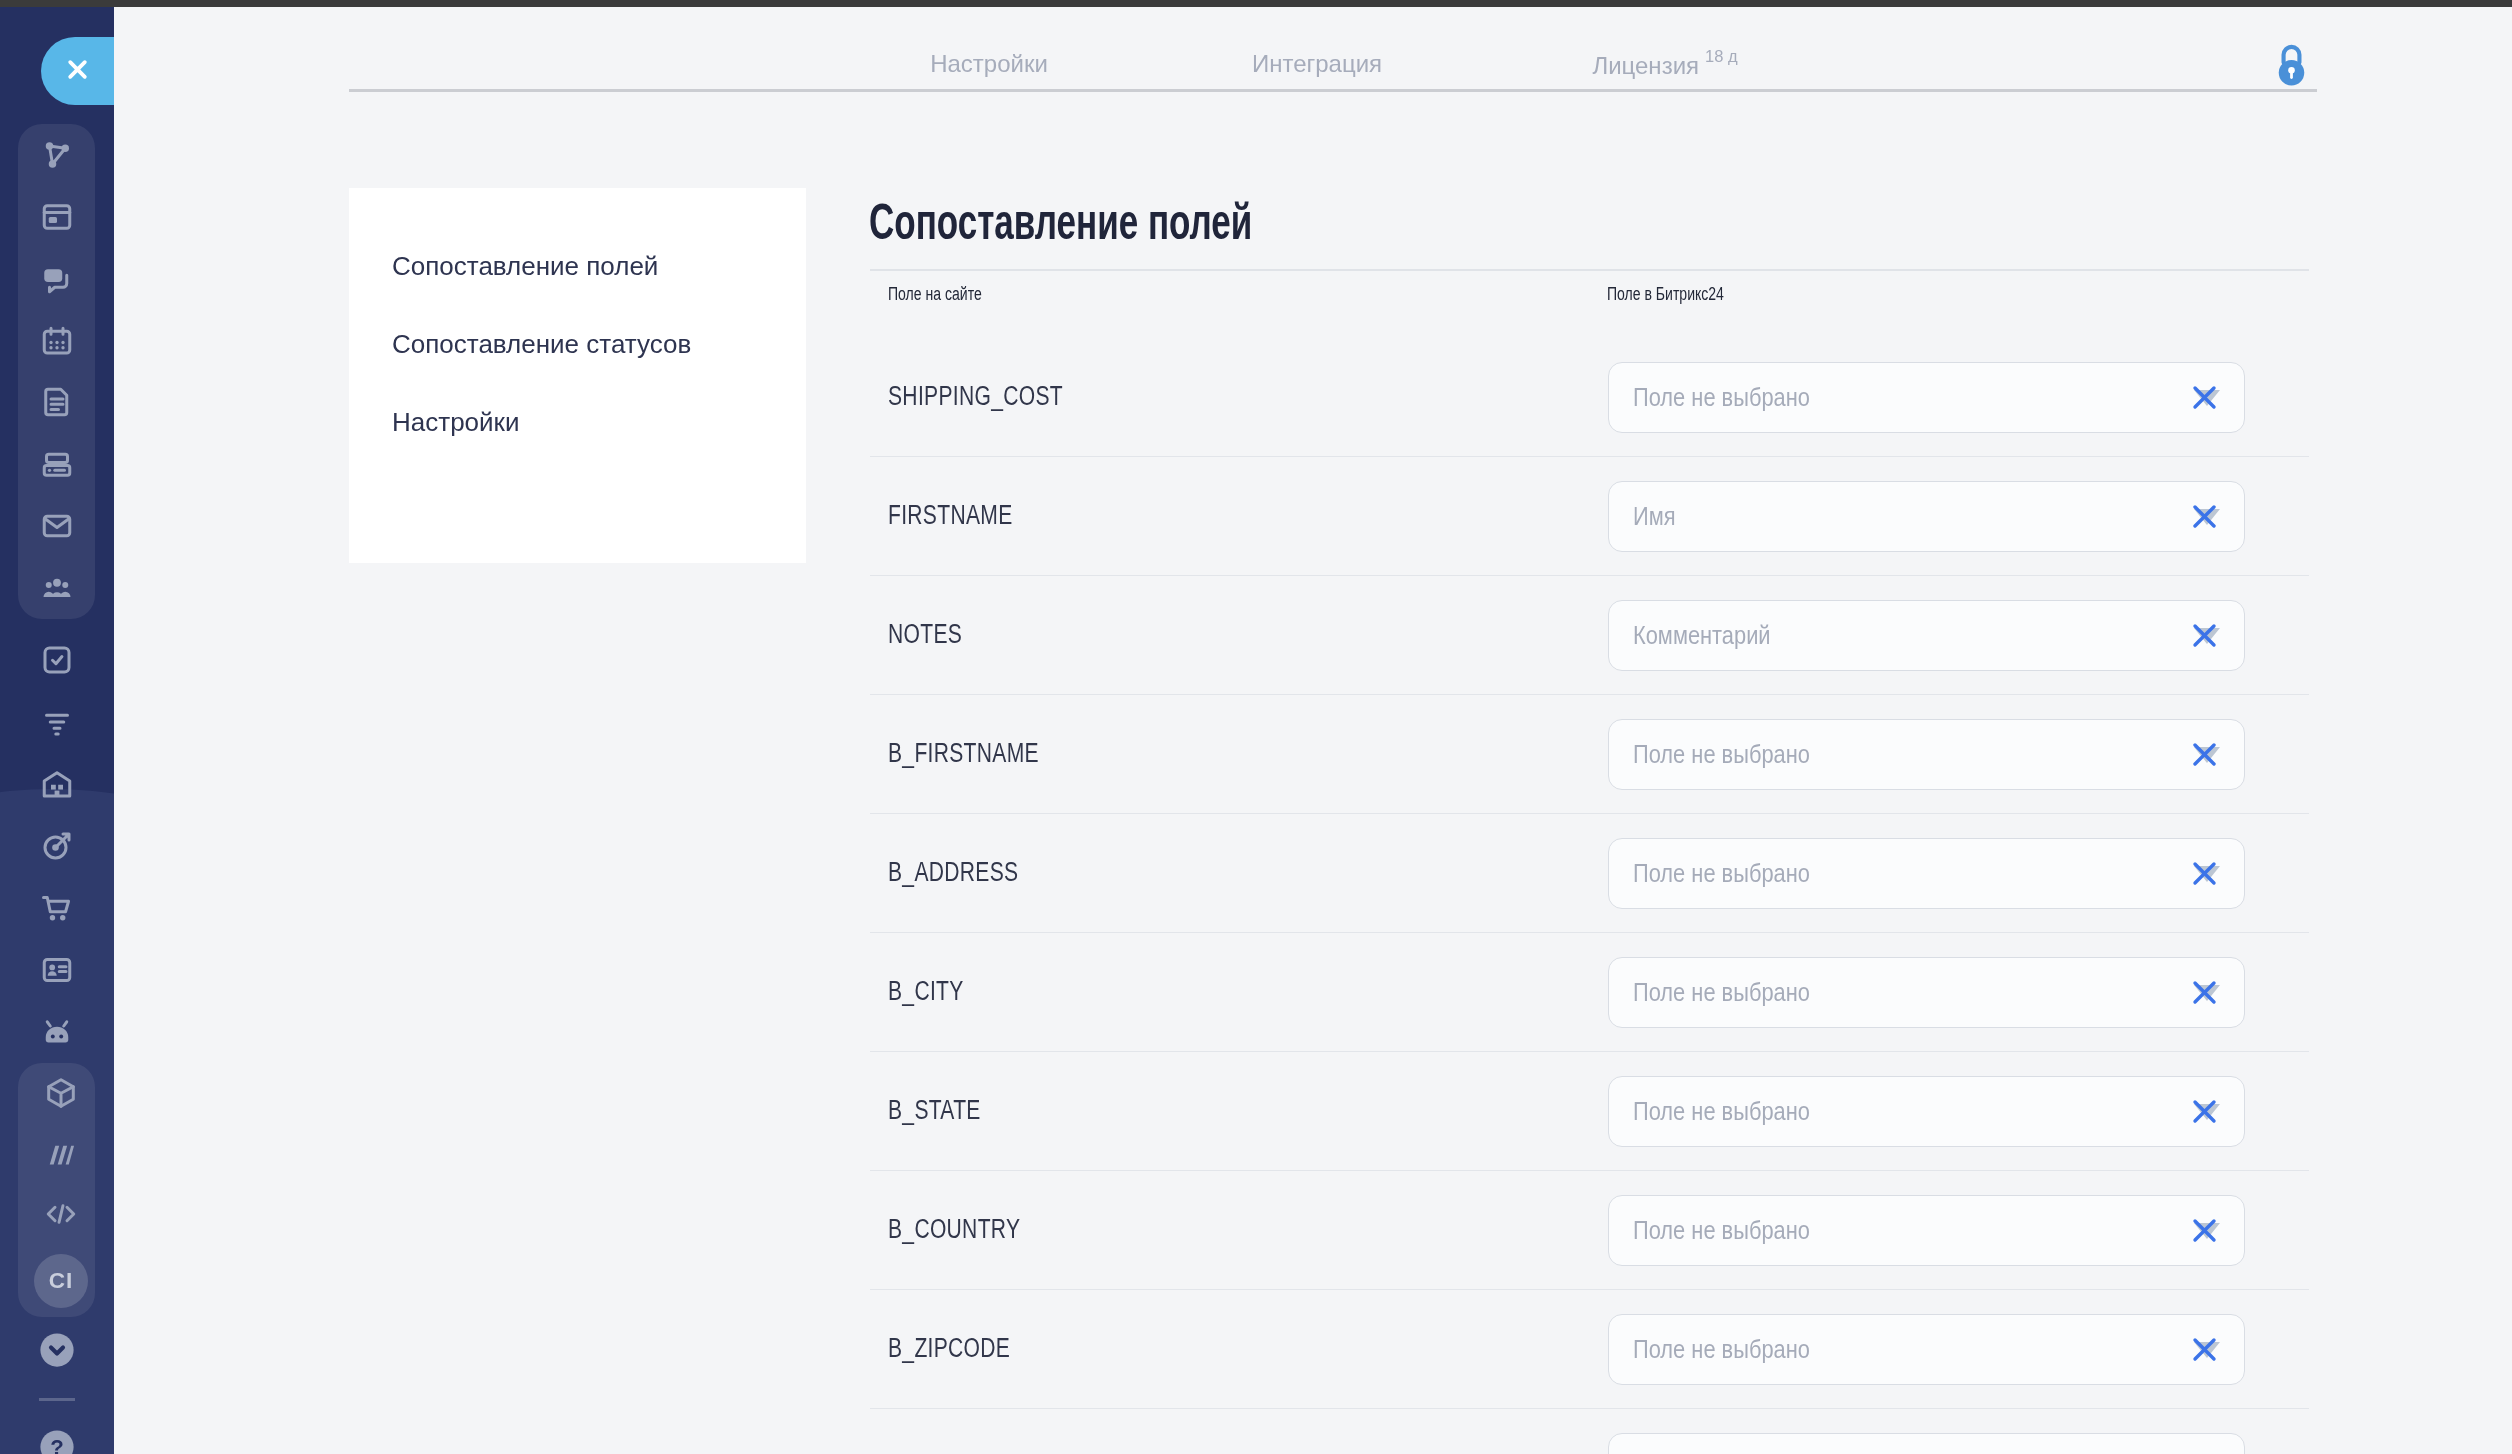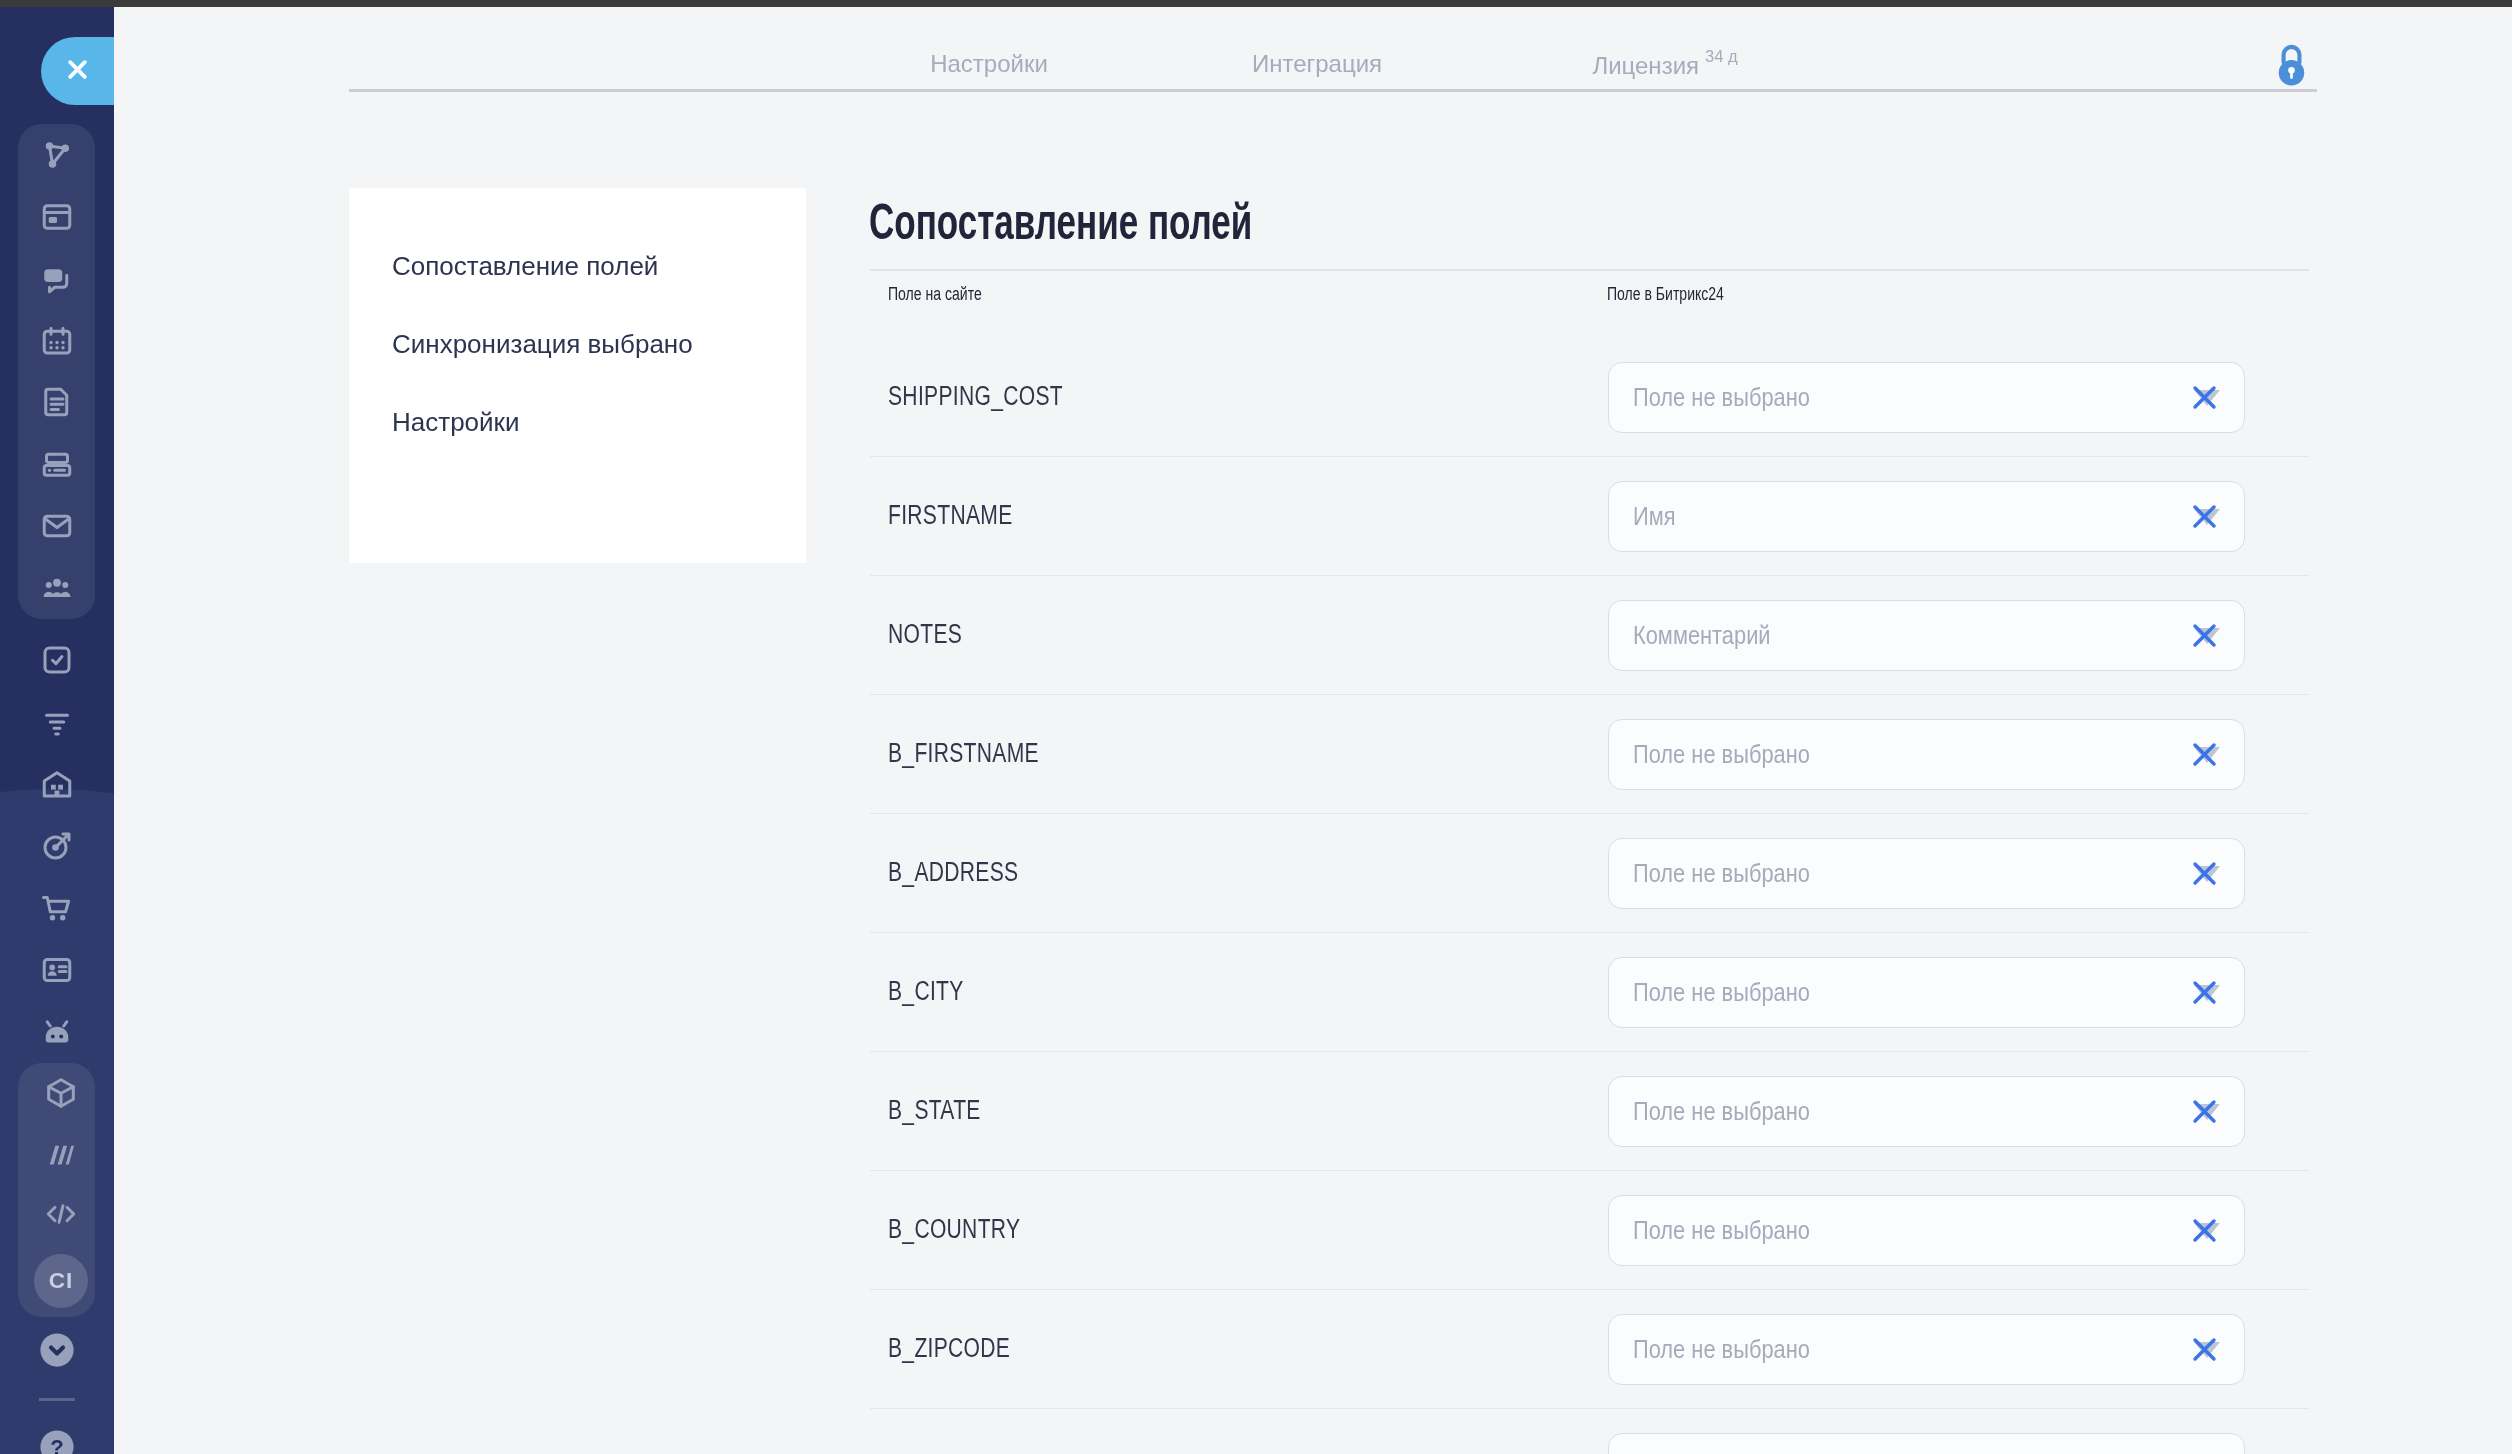--- a/index.html
+++ b/index.html
@@ -225,36 +225,36 @@
     <div class="sb-divider"></div>
     <div class="help-wrap" id="helpWrap"><svg viewBox="0 0 24 24">
           <circle cx="12" cy="12" r="10.5" fill="currentColor"></circle>
           <text x="12" y="17" text-anchor="middle" font-size="14" font-weight="bold" fill="#253061" font-family="Liberation Sans, sans-serif">?</text>
         </svg></div>
   </aside>
 
   <div id="tabsWrap">
       <div class="tab" style="left: 989px;"><span>Настройки</span></div>
       <div class="tab" style="left: 1317px;"><span>Интеграция</span></div>
-      <div class="tab" style="left: 1665px;"><span>Лицензия</span><sup>34 д</sup></div>
+      <div class="tab" style="left: 1665px;"><span>Лицензия</span><sup>18 д</sup></div>
     </div>
 
   <div class="lock-wrap">
     <svg width="45" height="50" viewBox="0 0 26 29">
       <path d="M8.4 13 V8.6 a4.6 4.6 0 0 1 9.2 0 V13" fill="none" stroke="#4a90d8" stroke-width="2.4" stroke-linecap="round"></path>
       <circle cx="13" cy="19" r="7.4" fill="#4a90d8"></circle>
       <circle cx="13" cy="17.6" r="1.9" fill="#ffffff"></circle>
       <rect x="12.2" y="18.4" width="1.6" height="4.2" rx="0.8" fill="#ffffff"></rect>
     </svg>
   </div>
   <div class="nav-divider"></div>
 
   <nav class="menu-card" id="menuCard">
       <div class="menu-item">Сопоставление полей</div>
-      <div class="menu-item">Синхронизация выбрано</div>
+      <div class="menu-item">Сопоставление статусов</div>
       <div class="menu-item">Настройки</div>
     </nav>
 
   <h1 class="page-title">Сопоставление полей</h1>
   <div class="hdr-divider"></div>
   <div class="th th-site"><span class="cond">Поле на сайте</span></div>
   <div class="th th-b24"><span class="cond">Поле в Битрикс24</span></div>
 
   <div class="rows" id="rowsWrap">
   <div class="trow">

